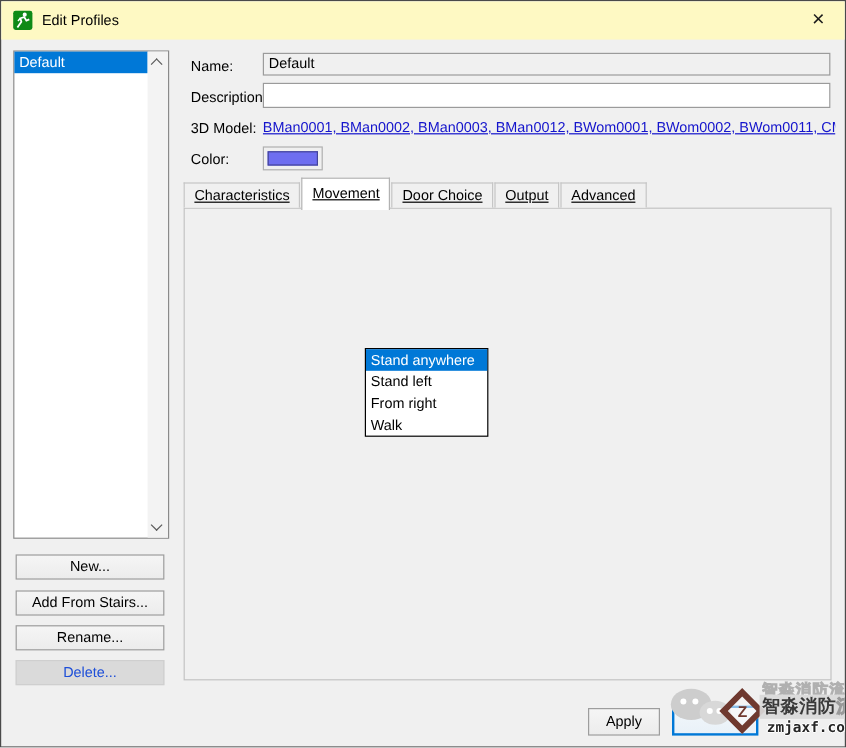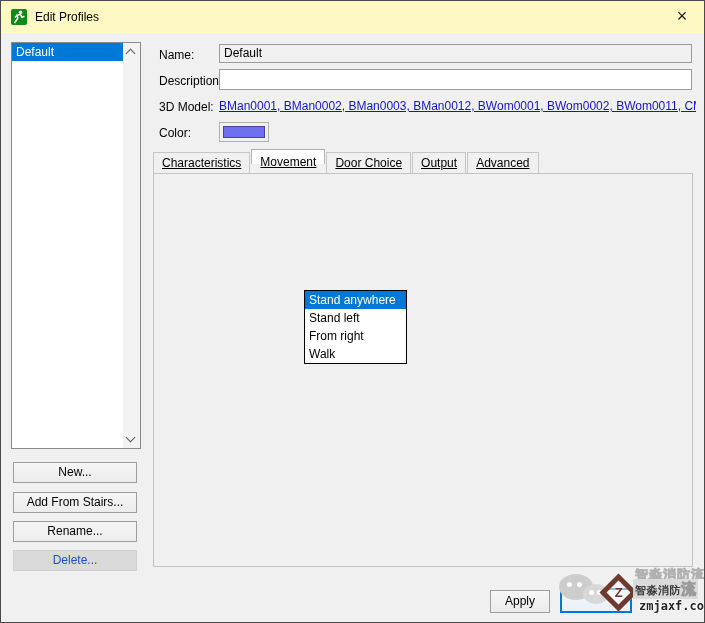--- a/index.html
+++ b/index.html
@@ -33,21 +33,21 @@
   .lbl{position:absolute;line-height:14px;white-space:nowrap;}
   .field{position:absolute;border:1px solid #9b9b9b;padding:1px 4px;line-height:15px;white-space:nowrap;overflow:hidden;}
   .field.gray{background:#f0f0f0;}
   .field.white{background:#fff;}
   .model-links{position:absolute;color:#1414cc;text-decoration:underline;white-space:nowrap;overflow:hidden;cursor:pointer;}
   .color-btn{position:absolute;left:218px;top:121px;width:50px;height:20px;background:#f0f0f0;border:1px solid #b0b0b0;cursor:pointer;}
   .color-btn .swatch{position:absolute;left:3px;top:3px;right:3px;bottom:3px;background:#6e6ef0;border:1px solid #44449a;}
   
   .tabstrip{position:absolute;left:152px;top:149px;height:25px;display:flex;align-items:flex-end;z-index:2;text-decoration:underline;}
   .tab{height:21px;margin-bottom:2px;margin-right:1px;padding:3px 8px 0;background:#f0f0f0;border:1px solid #c6c6c6;border-bottom:none;cursor:pointer;white-space:nowrap;}
-  .tab.active{height:15px;margin-bottom:11px;padding-top:5px;background:#fff;border-color:#b2b2b2;}
+  .tab.active{height:27px;margin-bottom:0;padding-top:5px;background:#fff;border-color:#b2b2b2;}
   .panel{position:absolute;left:152px;top:172px;width:540px;height:394px;background:#f0f0f0;border:1px solid #c3c3c3;z-index:1;}
   
   .combo{position:absolute;border:1px solid #a0a0a0;background:linear-gradient(#f3f3f3,#ececec);padding:3px 20px 0 6px;white-space:nowrap;overflow:hidden;cursor:pointer;}
   .combo .chev{position:absolute;right:8px;top:7px;border-color:#3c3c3c;}
   .combo.focusblue{background:#dcecf9;border-color:#8ab0cc;}
   .checkbox{position:absolute;width:13px;height:13px;background:#fff;border:1px solid #4c4c4c;cursor:pointer;}
   .sep{position:absolute;height:1px;background:#aaa;}
   .popup{position:absolute;left:303px;top:289px;width:103px;background:#fff;border:1px solid #000;z-index:5;}
   .popup .opt{height:18px;line-height:18px;padding:0 4px;white-space:nowrap;cursor:pointer;}
   .popup .opt.sel{background:#0078d7;color:#fff;}
@@ -56,21 +56,21 @@
   .close-btn{position:absolute;left:559px;top:587px;width:72px;height:25px;background:linear-gradient(#f2f7fb,#e9f1f8);border:2px solid #0078d7;cursor:pointer;}
   
   .watermark{position:absolute;left:552px;top:567px;width:152px;height:54px;z-index:20;pointer-events:none;}
   .bub1{position:absolute;left:6px;top:6px;width:34px;height:26px;background:#cdcdcd;border-radius:50%;}
   .bub2{position:absolute;left:30px;top:16px;width:26px;height:20px;background:#d8d8d8;border-radius:50%;}
   .eye{position:absolute;width:5px;height:5px;background:#fff;border-radius:50%;}
   .diamond{position:absolute;left:52px;top:11px;width:27px;height:27px;border:5px solid #6f392f;transform:rotate(45deg);display:flex;align-items:center;justify-content:center;background:rgba(250,248,247,.55);}
   .diamond span{transform:rotate(-45deg);font-weight:bold;font-size:13px;color:#6f392f;}
   .wm-outline-row{position:absolute;left:82px;top:-2px;height:13px;overflow:hidden;font-size:13px;font-weight:bold;letter-spacing:1px;color:transparent;-webkit-text-stroke:0.8px #b0b0b0;white-space:nowrap;}
   .wm-brand{position:absolute;left:80px;top:11px;height:20px;line-height:19px;padding:0 2px;background:rgba(217,217,217,.92);white-space:nowrap;}
-  .wm-brand .bold{font-size:11px;font-weight:bold;color:#3a3a3a;letter-spacing:.5px;}
+  .wm-brand .bold{font-size:15px;font-weight:bold;color:#3a3a3a;letter-spacing:.5px;}
   .wm-brand .stroke{font-size:15px;font-weight:bold;color:transparent;-webkit-text-stroke:0.9px #9a9a9a;}
   .wm-url{position:absolute;left:86px;top:31px;font-family:"DejaVu Sans Mono",monospace;font-weight:bold;font-size:12px;color:#252525;
           text-shadow:-1px 0 #fff,1px 0 #fff,0 -1px #fff,0 1px #fff;}
 </style>
 </head>
 <body>
 
 <div class="window">
 
   <div class="titlebar">

